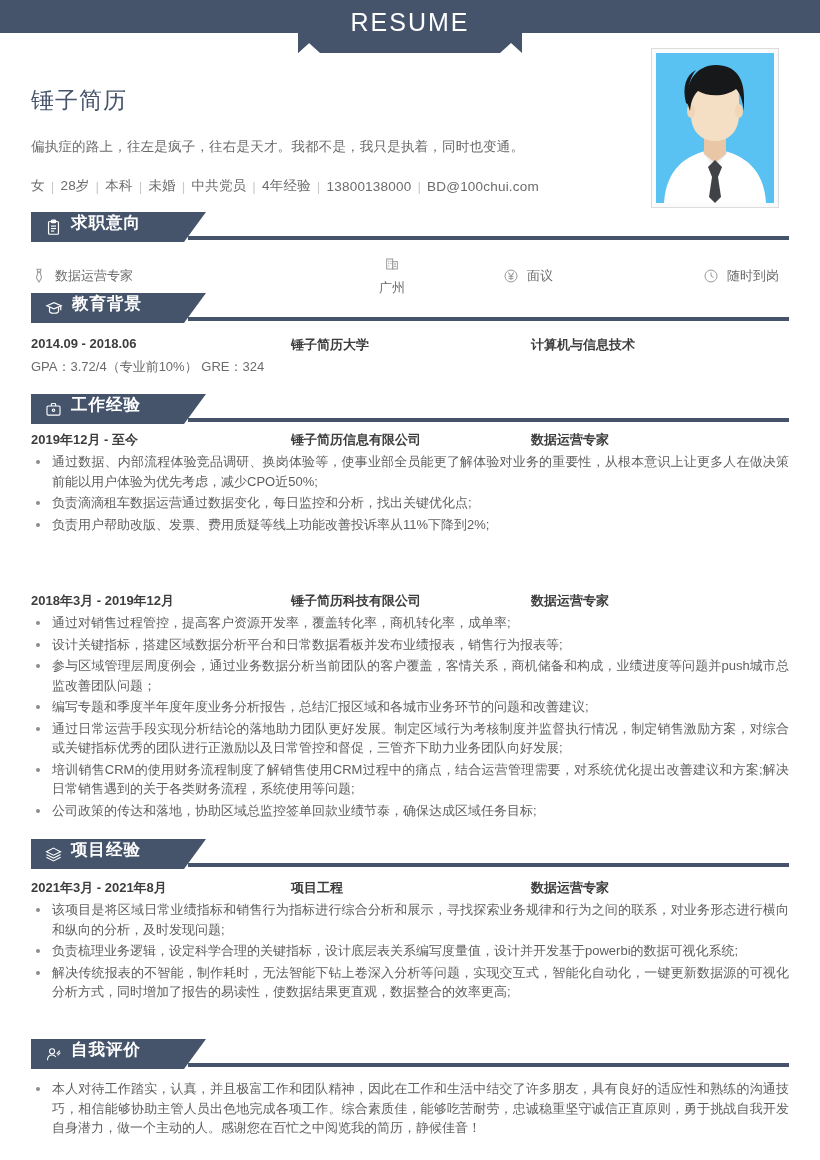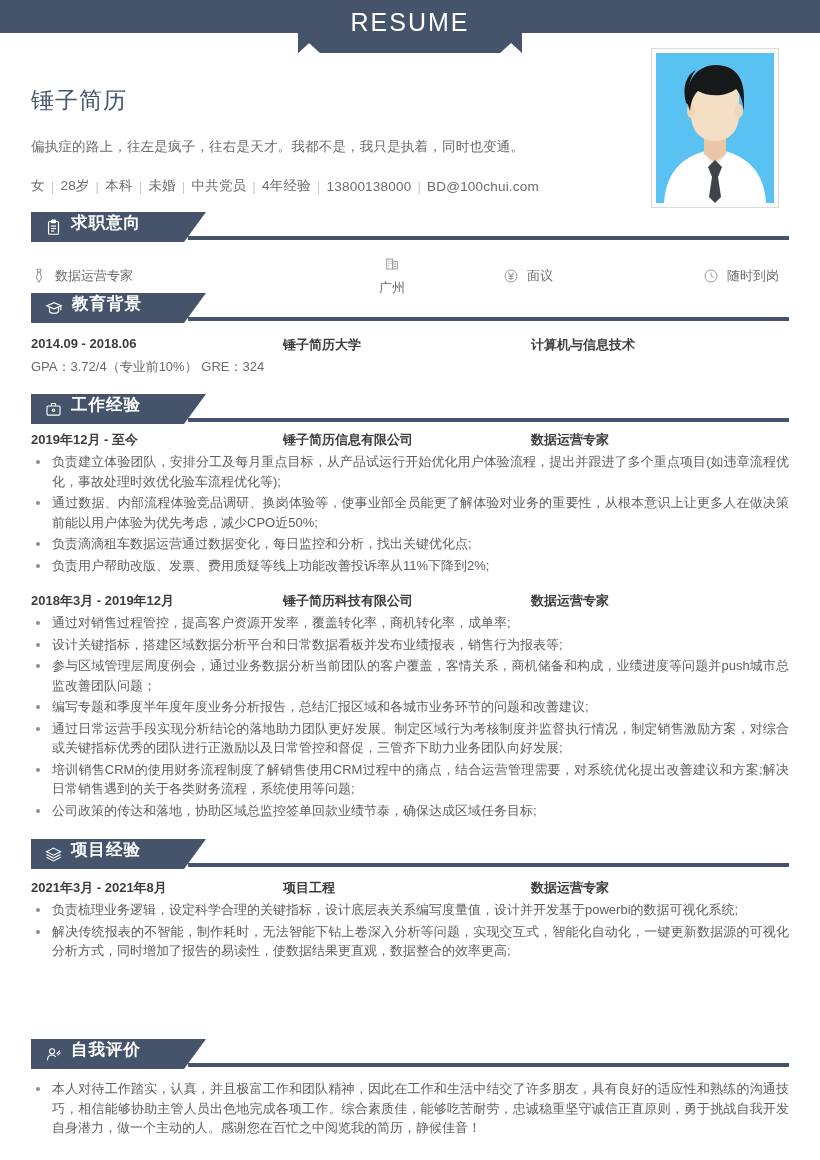--- a/index.html
+++ b/index.html
@@ -60,21 +60,21 @@
     z-index:3;
   }
   .sec .label .ic { display:flex; align-items:center; }
 
   
   .row3 {
     position:absolute; left:31px; width:758px;
     font-size:13px; font-weight:bold; color:#3d3d3d;
   }
   .row3 .c1 { position:absolute; left:0; top:0; }
-  .row3 .c2 { position:absolute; left:252px; top:0; }
+  .row3 .c2 { position:absolute; left:260px; top:0; }
   .row3 .c3 { position:absolute; left:500px; top:0; }
 
   .sub {
     position:absolute; left:31px; font-size:13px; color:#6b6b6b;
   }
 
   .bullets { position:absolute; left:31px; width:758px; }
   .bl { position:relative; padding-left:21px; margin-bottom:2px;
         font-size:13px; line-height:19.5px; color:#5f5f5f; text-align:justify; }
   .bl::before {
@@ -254,21 +254,20 @@
       <span>工作经验</span>
     </div>
   </div>
 
   <div class="row3" style="top:431px;">
     <span class="c1">2019年12月 - 至今</span>
     <span class="c2">锤子简历信息有限公司</span>
     <span class="c3">数据运营专家</span>
   </div>
   <div class="bullets" style="top:452px;" id="work0-bullets">
-      <div class="bl">负责建立体验团队，安排分工及每月重点目标，从产品试运行开始优化用户体验流程，提出并跟进了多个重点项目(如违章流程优化，事故处理时效优化验车流程优化等);</div>
       <div class="bl">通过数据、内部流程体验竞品调研、换岗体验等，使事业部全员能更了解体验对业务的重要性，从根本意识上让更多人在做决策前能以用户体验为优先考虑，减少CPO近50%;</div>
       <div class="bl">负责滴滴租车数据运营通过数据变化，每日监控和分析，找出关键优化点;</div>
       <div class="bl">负责用户帮助改版、发票、费用质疑等线上功能改善投诉率从11%下降到2%;</div>
     </div>
 
   <div class="row3" style="top:592px;">
     <span class="c1">2018年3月 - 2019年12月</span>
     <span class="c2">锤子简历科技有限公司</span>
     <span class="c3">数据运营专家</span>
   </div>
@@ -298,20 +297,21 @@
       <span>项目经验</span>
     </div>
   </div>
 
   <div class="row3" style="top:879px;">
     <span class="c1">2021年3月 - 2021年8月</span>
     <span class="c2">项目工程</span>
     <span class="c3">数据运营专家</span>
   </div>
   <div class="bullets" style="top:900px;" id="project0-bullets">
+      <div class="bl">该项目是将区域日常业绩指标和销售行为指标进行综合分析和展示，寻找探索业务规律和行为之间的联系，对业务形态进行横向和纵向的分析，及时发现问题;</div>
       <div class="bl">负责梳理业务逻辑，设定科学合理的关键指标，设计底层表关系编写度量值，设计并开发基于powerbi的数据可视化系统;</div>
       <div class="bl">解决传统报表的不智能，制作耗时，无法智能下钻上卷深入分析等问题，实现交互式，智能化自动化，一键更新数据源的可视化分析方式，同时增加了报告的易读性，使数据结果更直观，数据整合的效率更高;</div>
     </div>
 
   <div class="sec" style="top:1039px;">
     <svg class="band" width="758" height="30" viewBox="0 0 758 30">
       <polygon points="0,0 175,0 153,30 0,30" fill="#45546b"></polygon>
       <rect x="157" y="24" width="601" height="4" fill="#45546b"></rect>
     </svg>
     <div class="label">

